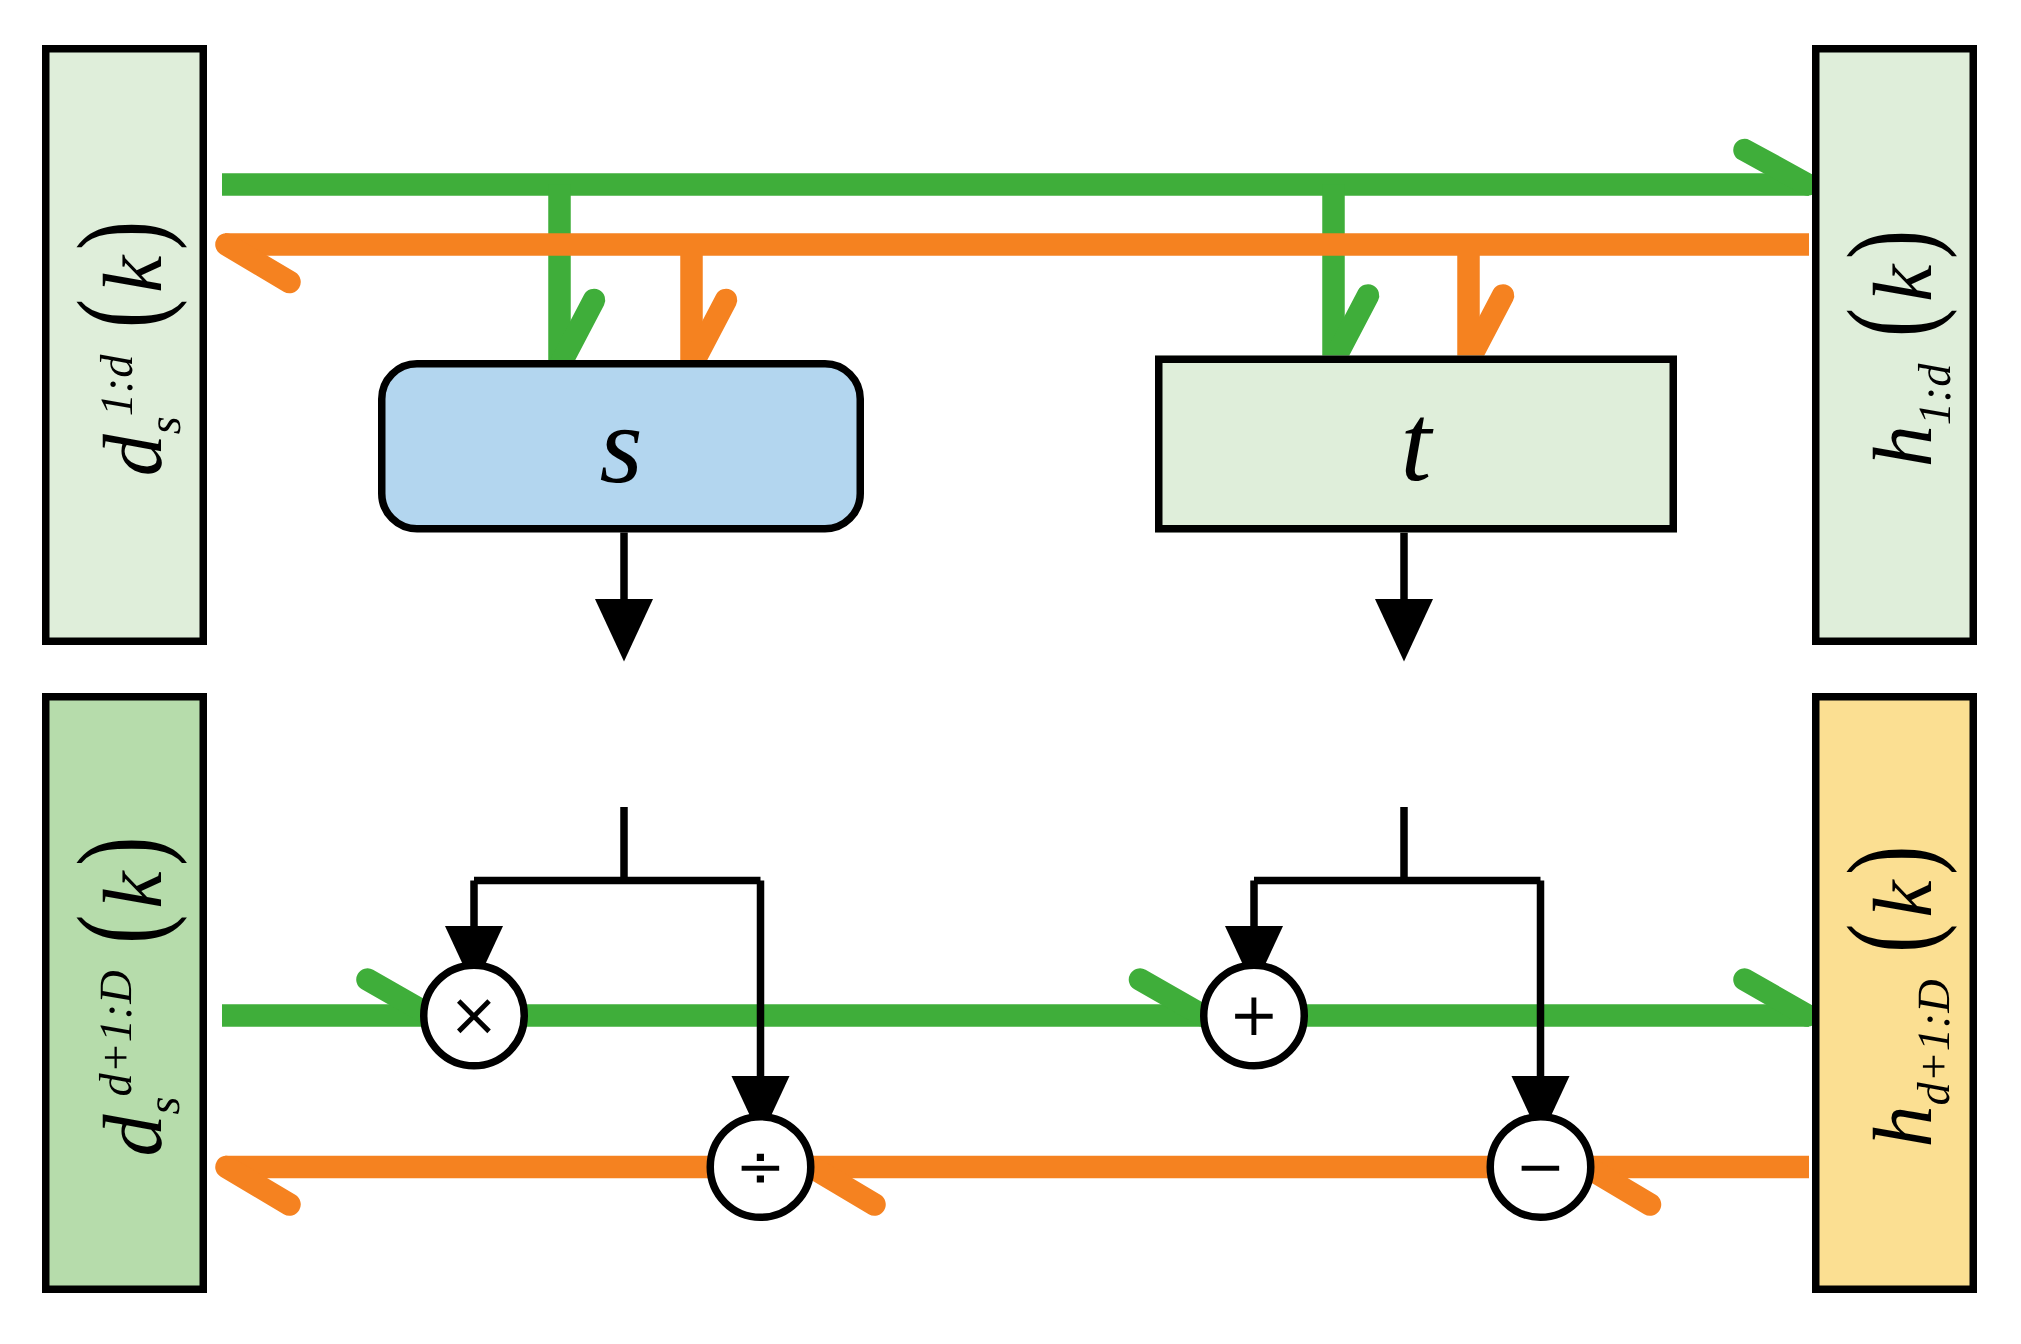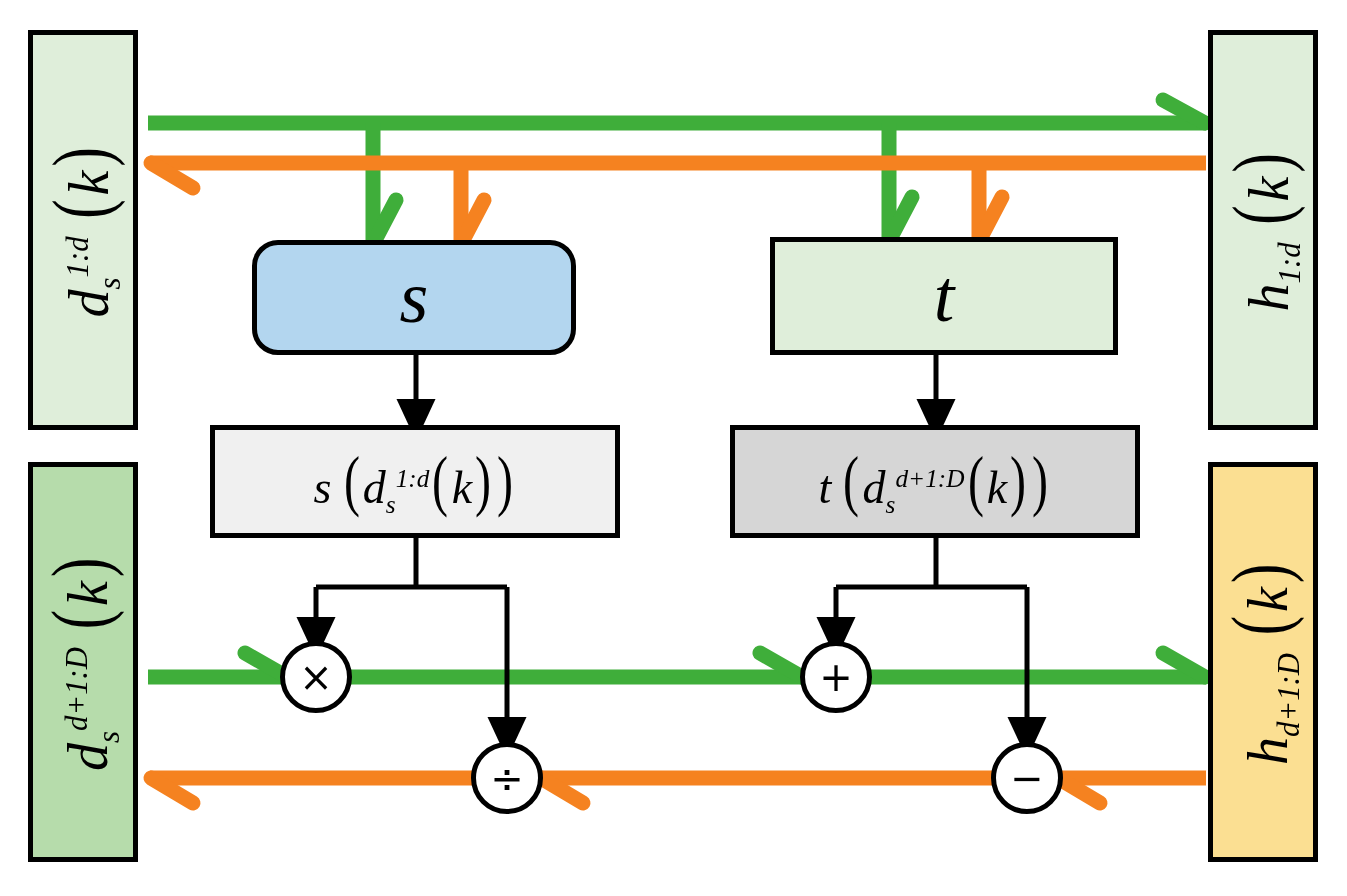--- a/index.html
+++ b/index.html
@@ -141,27 +141,21 @@
   </div>
 
   <div class="fnbox" style="left:252px;top:240px;width:324px;height:115px;background:#b3d6ef;border-radius:26px;">
     <span>s</span>
   </div>
 
   <div class="fnbox" style="left:770px;top:237px;width:348px;height:118px;background:#dfeeda;">
     <span>t</span>
   </div>
 
-  <div class="formula" style="left:210px;top:425px;width:410px;height:113px;background:#f0f0f0;">
-    <span><span class="it">s</span> <span class="paren">(</span><span class="it">d</span><sub>s</sub><sup>1:d</sup><span class="paren">(</span><span class="it">k</span><span class="paren">)</span><span class="paren">)</span></span>
-  </div>
 
-  <div class="formula" style="left:730px;top:425px;width:410px;height:113px;background:#d6d6d6;">
-    <span><span class="it">t</span> <span class="paren">(</span><span class="it">d</span><sub>s</sub><sup>d+1:D</sup><span class="paren">(</span><span class="it">k</span><span class="paren">)</span><span class="paren">)</span></span>
-  </div>
 
   <div class="opnode" style="left:280px;top:641px;width:72px;height:72px;">
     <span>×</span>
   </div>
 
   <div class="opnode" style="left:471px;top:742px;width:72px;height:72px;">
     <span>÷</span>
   </div>
 
   <div class="opnode" style="left:800px;top:641px;width:72px;height:72px;">

